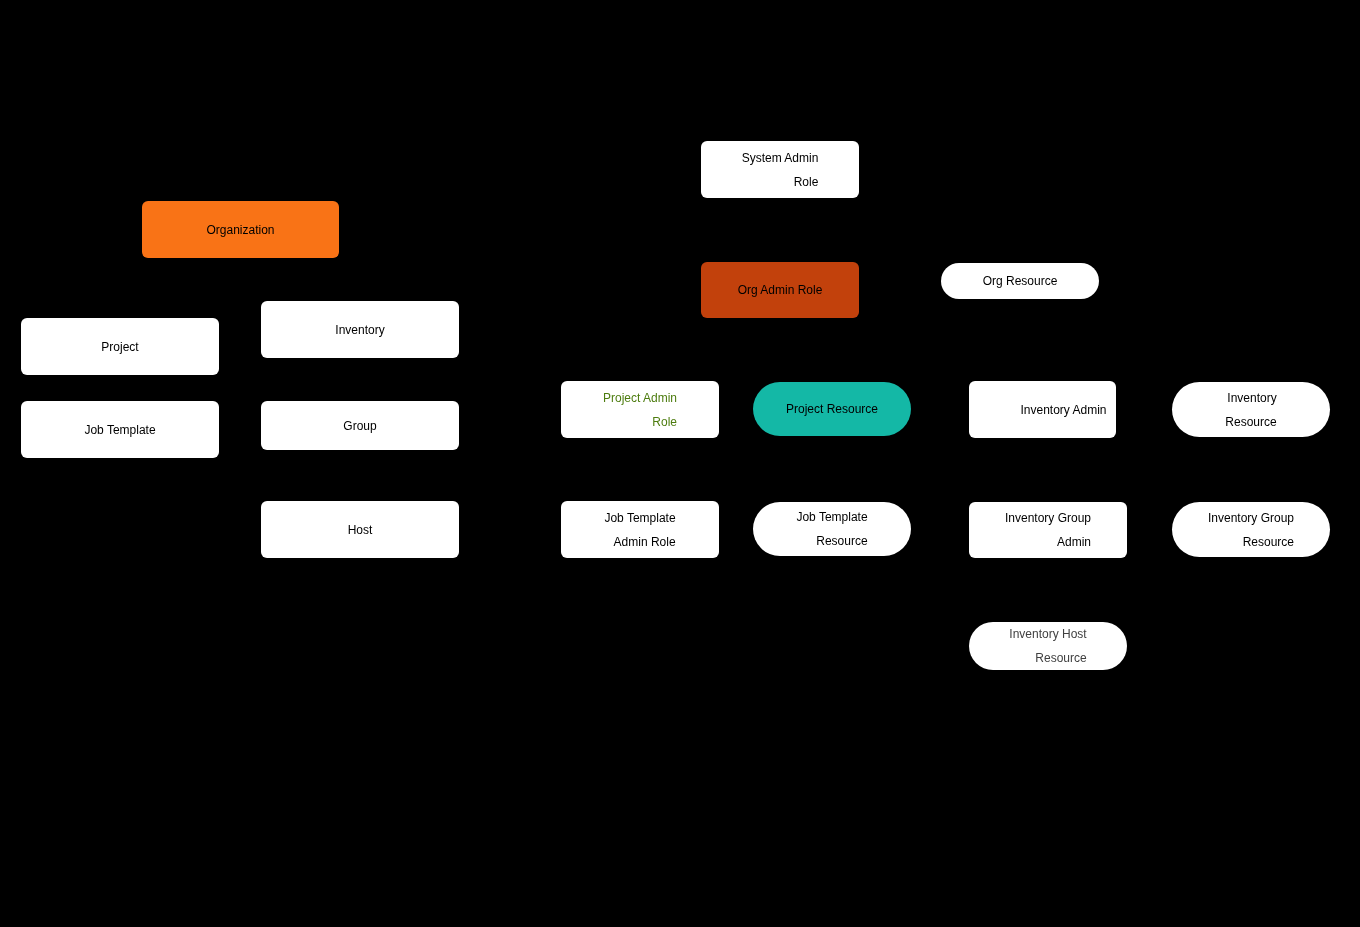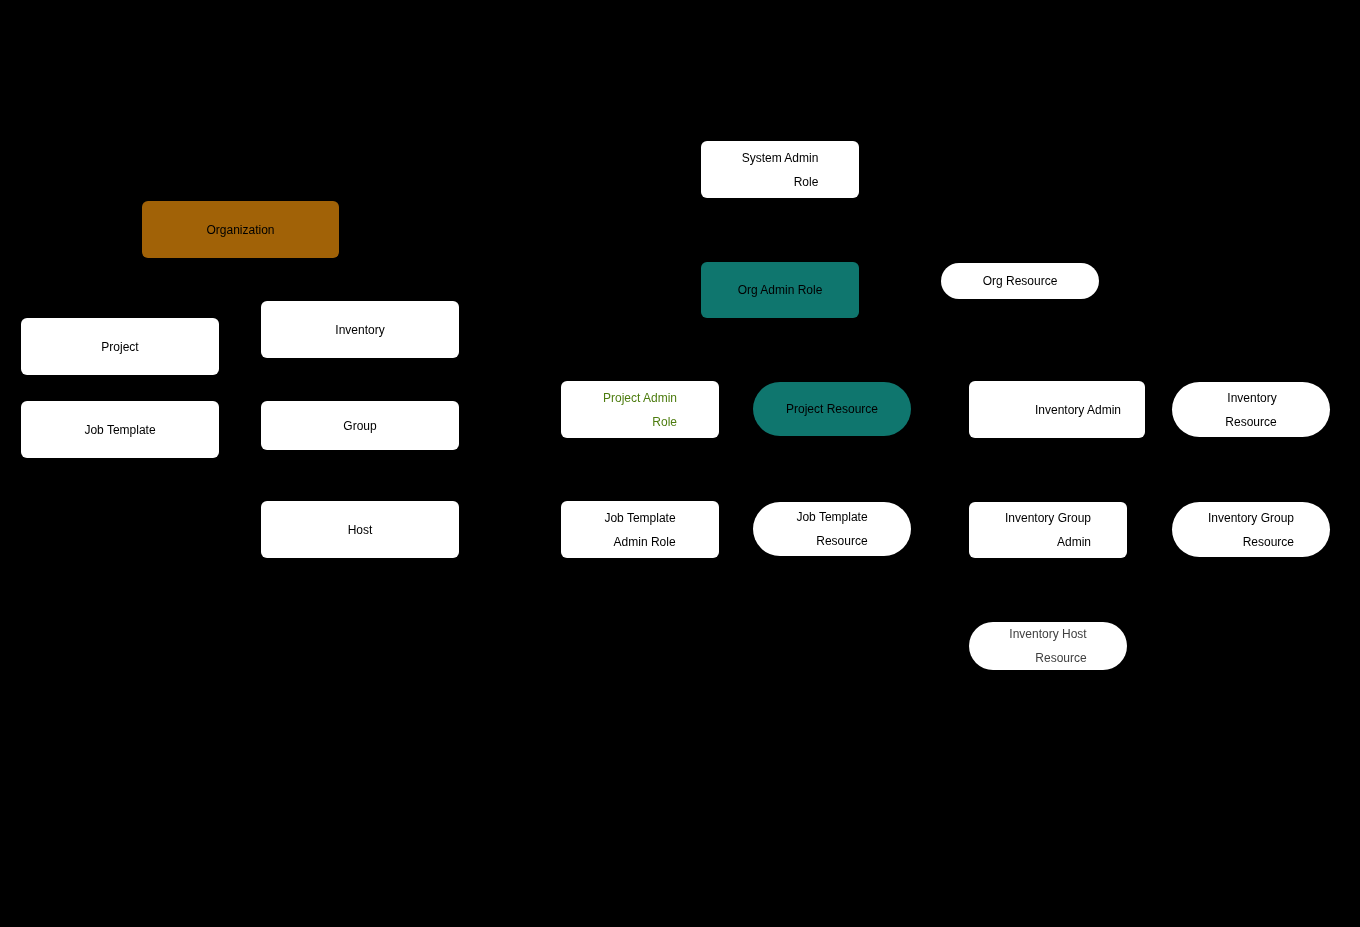--- a/index.html
+++ b/index.html
@@ -34,38 +34,38 @@
   .pill {
     border-radius: 28px;
   }
 </style>
 </head>
 <body>
 
 <div class="canvas" style="background: rgb(0, 0, 0);">
 
   <div>
-    <div class="node rect" style="left: 142px; top: 201px; width: 197px; height: 57px; background: #a16207; color: rgb(0, 0, 0);">Organization</div>
+    <div class="node rect" style="left: 142px; top: 201px; width: 197px; height: 57px; background: #f97316; color: rgb(0, 0, 0);">Organization</div>
     <div class="node rect" style="left: 21px; top: 318px; width: 198px; height: 57px; background: rgb(255, 255, 255); color: rgb(0, 0, 0);">Project</div>
     <div class="node rect" style="left: 261px; top: 301px; width: 198px; height: 57px; background: rgb(255, 255, 255); color: rgb(0, 0, 0);">Inventory</div>
     <div class="node rect" style="left: 21px; top: 401px; width: 198px; height: 57px; background: rgb(255, 255, 255); color: rgb(0, 0, 0);">Job Template</div>
     <div class="node rect" style="left: 261px; top: 401px; width: 198px; height: 49px; background: rgb(255, 255, 255); color: rgb(0, 0, 0);">Group</div>
     <div class="node rect" style="left: 261px; top: 501px; width: 198px; height: 57px; background: rgb(255, 255, 255); color: rgb(0, 0, 0);">Host</div>
   </div>
 
   <div>
     <div class="node rect" style="left: 701px; top: 141px; width: 158px; height: 57px; background: rgb(255, 255, 255); color: rgb(0, 0, 0);">System Admin
 Role</div>
-    <div class="node rect" style="left: 701px; top: 262px; width: 158px; height: 56px; background: #0f766e; color: rgb(0, 0, 0);">Org Admin Role</div>
+    <div class="node rect" style="left: 701px; top: 262px; width: 158px; height: 56px; background: #c2410c; color: rgb(0, 0, 0);">Org Admin Role</div>
     <div class="node pill" style="left: 941px; top: 263px; width: 158px; height: 36px; background: rgb(255, 255, 255); color: rgb(0, 0, 0);">Org Resource</div>
 
     <div class="node rect" style="left: 561px; top: 381px; width: 158px; height: 57px; background: rgb(255, 255, 255); color: #4d7c0f;">Project Admin
 Role</div>
-    <div class="node pill" style="left: 753px; top: 382px; width: 158px; height: 54px; background: #0f766e; color: rgb(0, 0, 0);">Project Resource</div>
-    <div class="node rect" style="left: 969px; top: 381px; width: 176px; height: 57px; background: rgb(255, 255, 255); color: rgb(0, 0, 0); padding-left: 42px;">Inventory Admin</div>
+    <div class="node pill" style="left: 753px; top: 382px; width: 158px; height: 54px; background: #14b8a6; color: rgb(0, 0, 0);">Project Resource</div>
+    <div class="node rect" style="left: 969px; top: 381px; width: 147px; height: 57px; background: rgb(255, 255, 255); color: rgb(0, 0, 0); padding-left: 42px;">Inventory Admin</div>
     <div class="node pill" style="left: 1172px; top: 382px; width: 158px; height: 55px; background: rgb(255, 255, 255); color: rgb(0, 0, 0);">Inventory
 Resource</div>
 
     <div class="node rect" style="left: 561px; top: 501px; width: 158px; height: 57px; background: rgb(255, 255, 255); color: rgb(0, 0, 0);">Job Template
 Admin Role</div>
     <div class="node pill" style="left: 753px; top: 502px; width: 158px; height: 54px; background: rgb(255, 255, 255); color: rgb(0, 0, 0);">Job Template
 Resource</div>
     <div class="node rect" style="left: 969px; top: 502px; width: 158px; height: 56px; background: rgb(255, 255, 255); color: rgb(0, 0, 0);">Inventory Group
 Admin</div>
     <div class="node pill" style="left: 1172px; top: 502px; width: 158px; height: 55px; background: rgb(255, 255, 255); color: rgb(0, 0, 0);">Inventory Group

